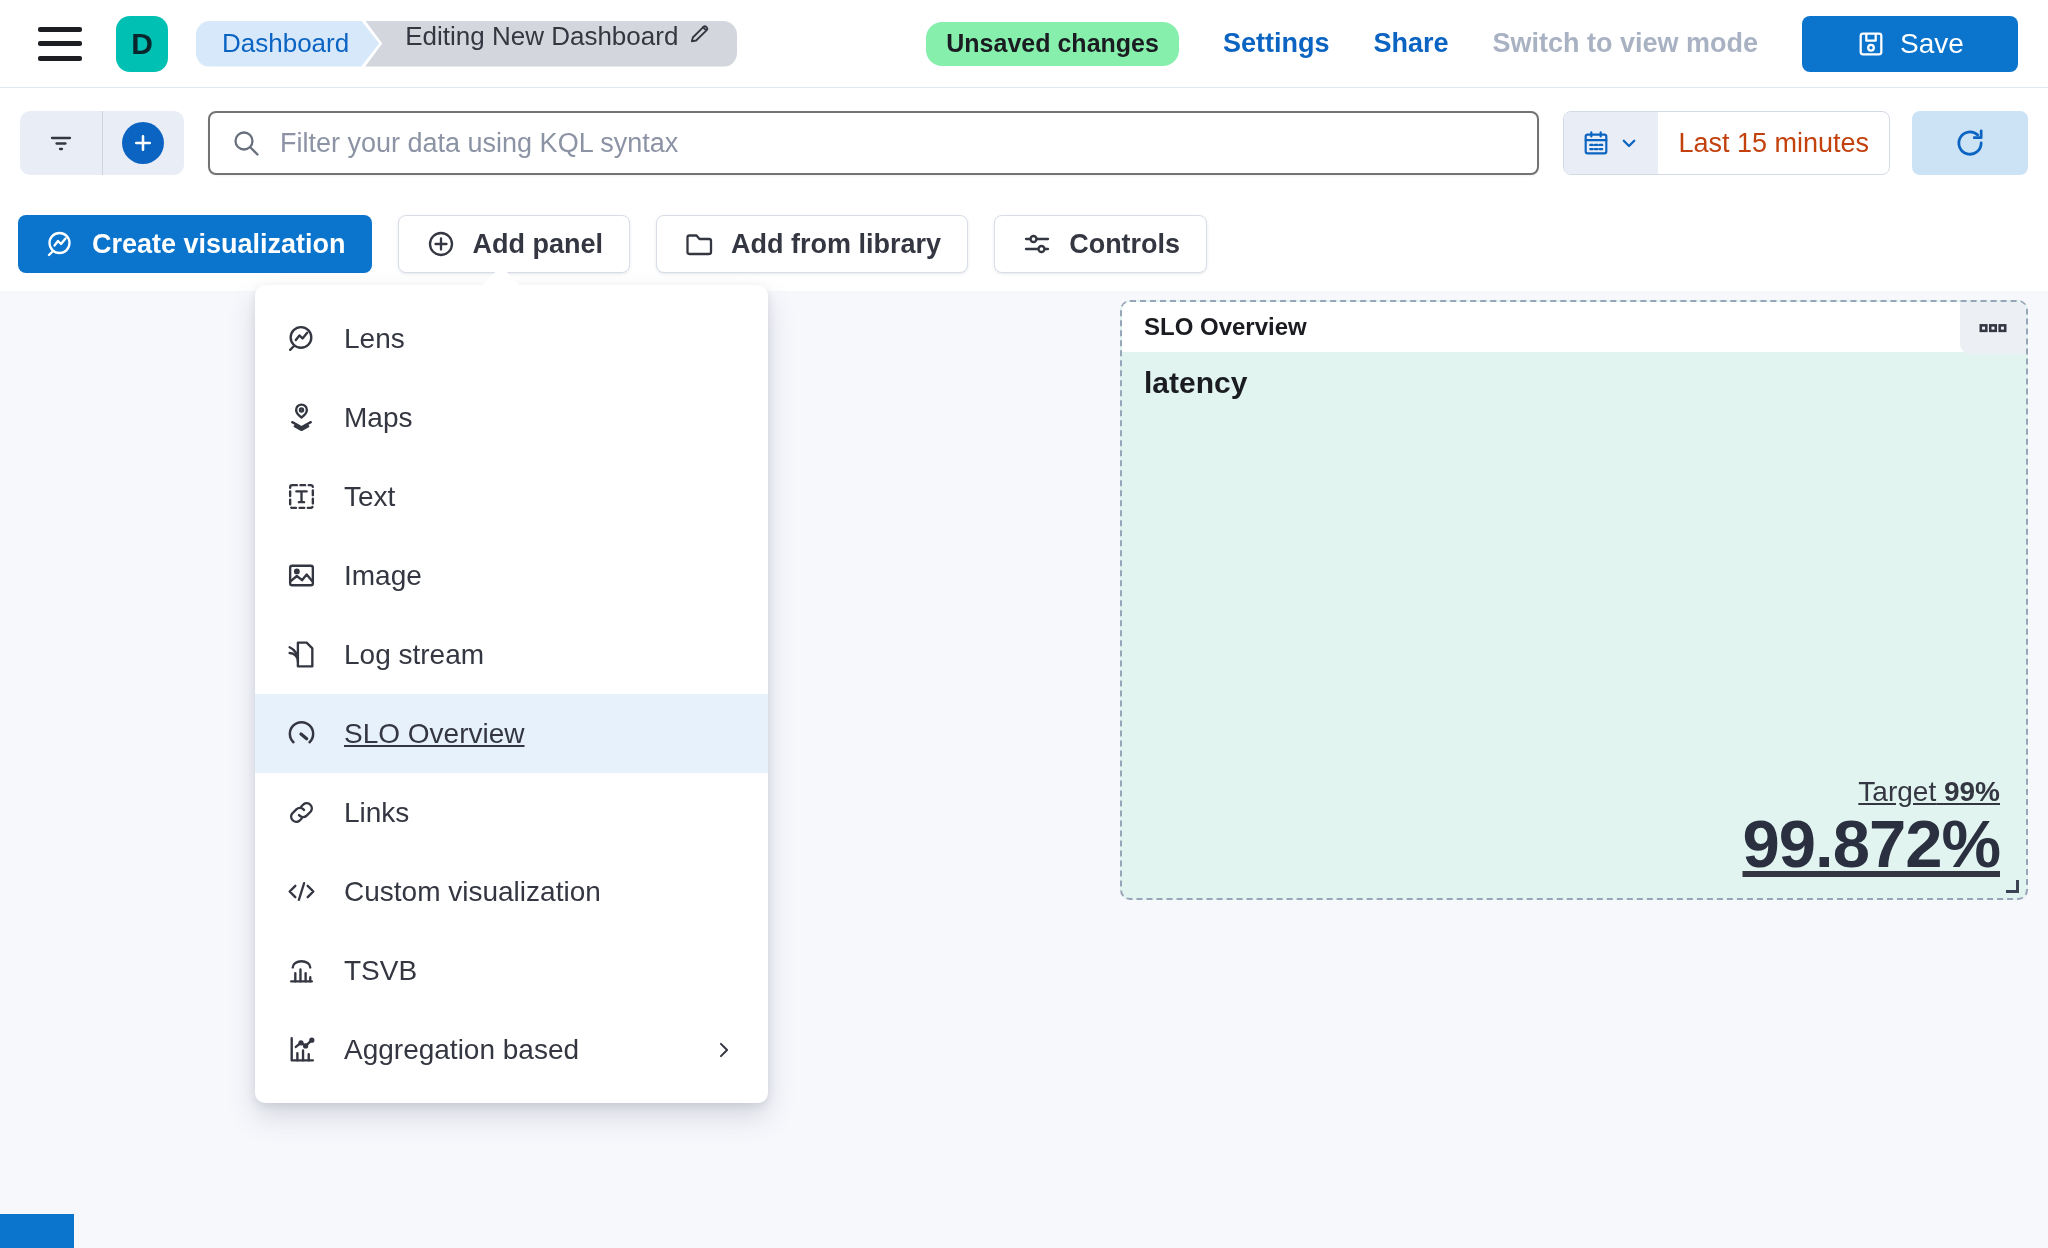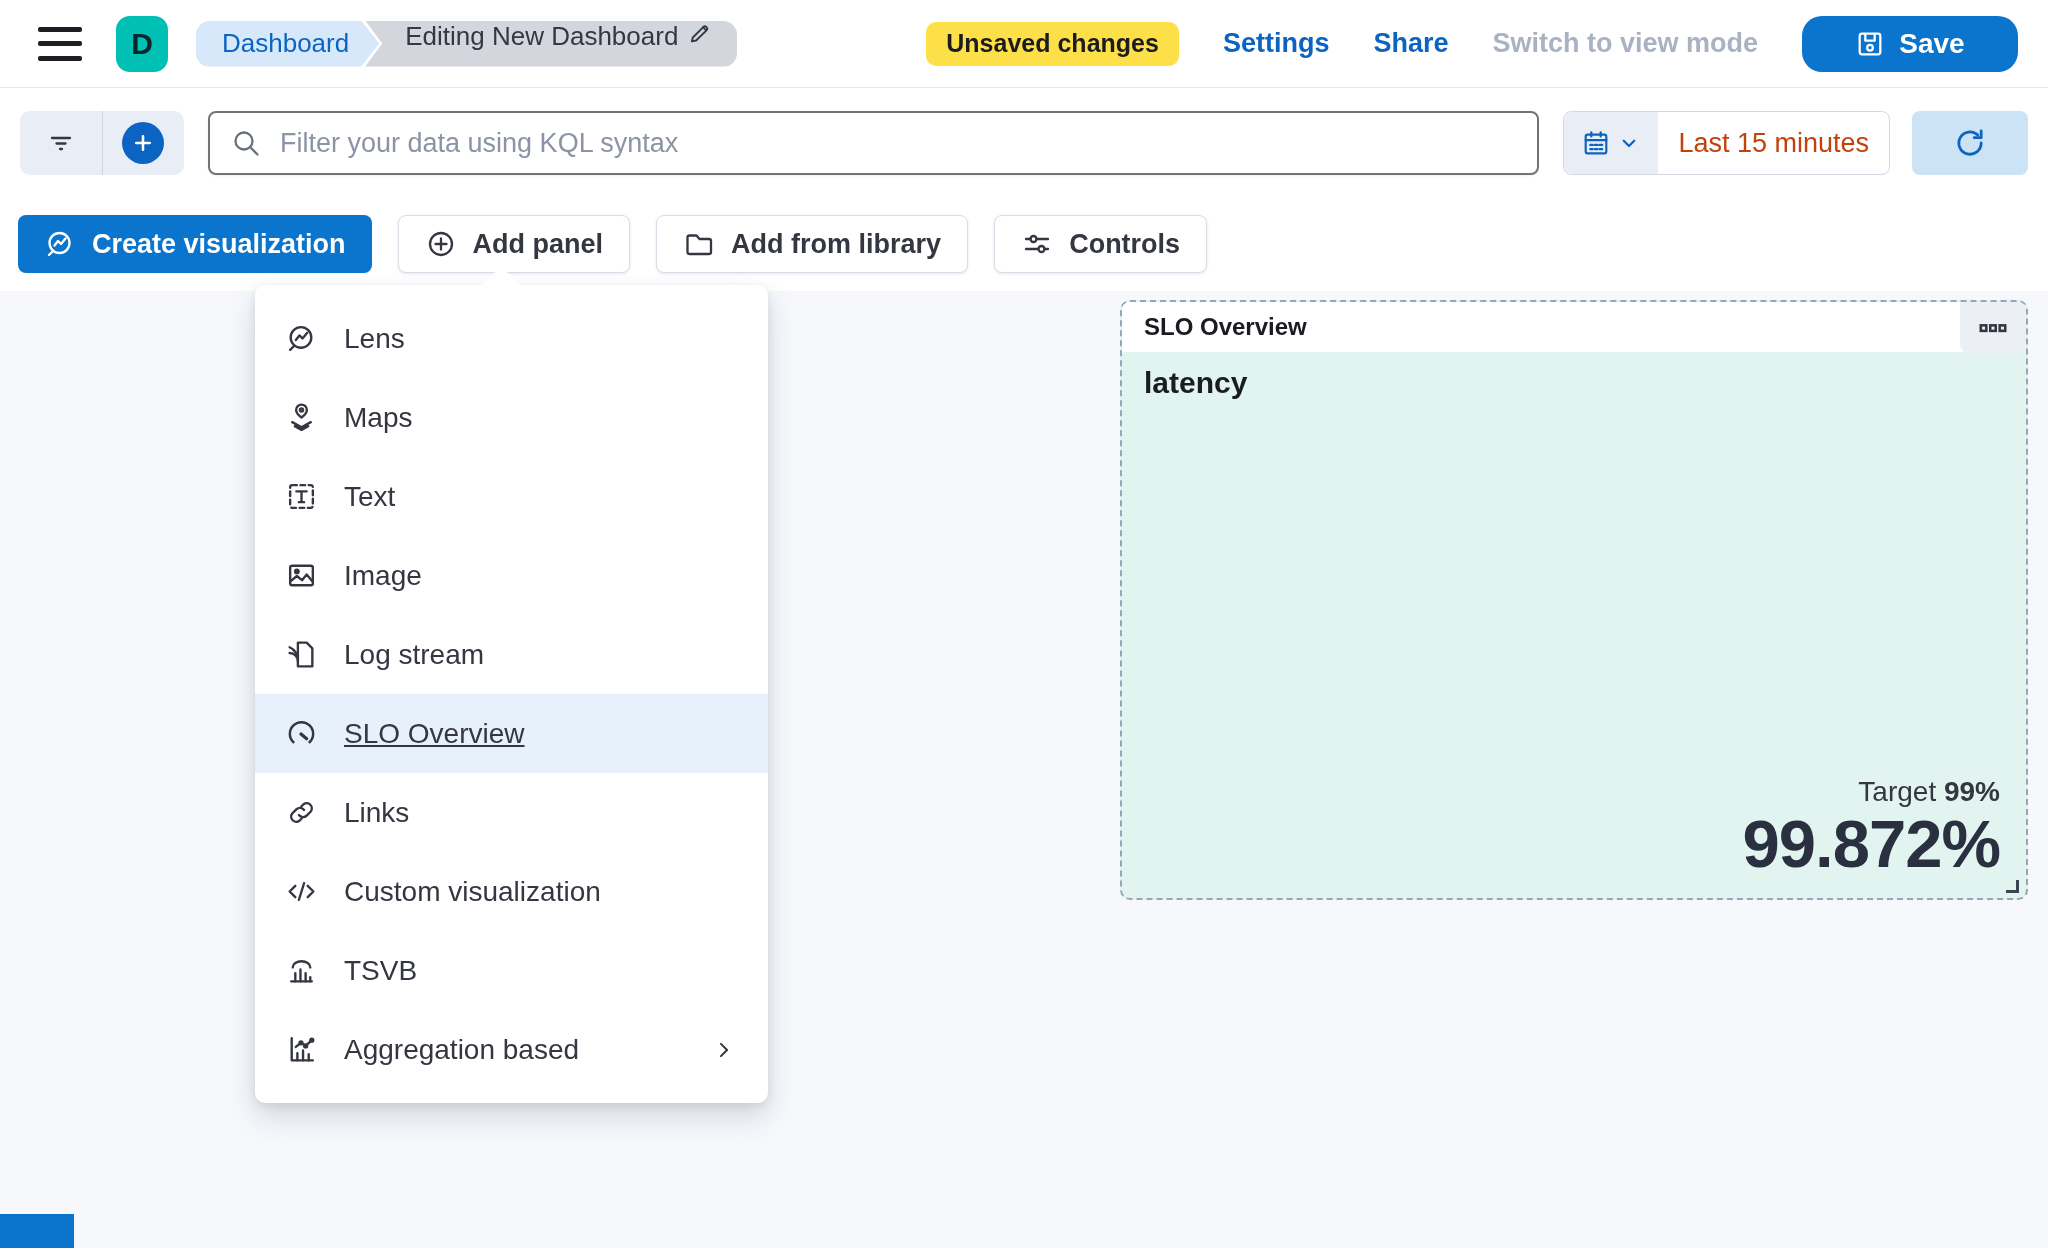--- a/index.html
+++ b/index.html
@@ -25,27 +25,27 @@
   .crumb1 { background:#d6e8fa; color:#0b64c2; font-size:26px; height:46px;
             display:flex; align-items:center; padding:0 30px 0 26px;
             border-radius:14px 0 0 14px;
             clip-path:polygon(0 0, calc(100% - 18px) 0, 100% 50%, calc(100% - 18px) 100%, 0 100%); }
   .crumb2-wrap { border-radius:0 14px 14px 0; overflow:hidden; margin-left:-14px; }
   .crumb2 { background:#d3d6dd; color:#343741; font-size:26px; height:46px;
             display:flex; align-items:flex-start; gap:9px; padding:0 24px 0 40px;
             clip-path:polygon(0 0, 100% 0, 100% 100%, 0 100%, 17px 50%); }
   .crumb2 .ic { width:26px; height:26px; }
   .r1-right { margin-left:auto; display:flex; align-items:center; gap:44px; }
-  .badge-warning { background:#fde047; color:#1a1c21; font-weight:bold; font-size:25px;
+  .badge-warning { background:#86efac; color:#1a1c21; font-weight:bold; font-size:25px;
                    height:44px; display:flex; align-items:center; padding:0 20px;
-                   border-radius:10px; }
+                   border-radius:16px; }
   .hlink { font-size:27px; font-weight:bold; color:#0b64c2; cursor:pointer; }
   .hlink.muted { color:#a9b2c3; cursor:default; }
-  .btn-save { background:#0b74cc; color:#fff; font-weight:bold; font-size:28px;
-              height:56px; min-width:216px; border:none; border-radius:20px;
+  .btn-save { background:#0b74cc; color:#fff; font-weight:normal; font-size:28px;
+              height:56px; min-width:216px; border:none; border-radius:8px;
               display:flex; align-items:center; justify-content:center; gap:14px;
               cursor:pointer; font-family:inherit; }
   .btn-save .ic { width:30px; height:30px; }
 
   
   .row2 { height:110px; display:flex; align-items:center; padding:0 20px; background:#fff; }
   .filter-group { width:164px; height:64px; background:#e9edf5; border-radius:10px;
                   display:flex; align-items:stretch; overflow:hidden; }
   .filter-group .cell { flex:1; display:flex; align-items:center; justify-content:center; cursor:pointer; }
   .filter-group .cell + .cell { border-left:1px solid #cdd5e2; }
@@ -108,21 +108,21 @@
               padding:0 22px; }
   .slo-title { font-size:24px; font-weight:bold; color:#1a1c21; }
   .panel-options { position:absolute; right:0; top:0; width:66px; height:52px;
                    background:#eceff4; border-radius:0 8px 0 10px; display:flex;
                    align-items:center; justify-content:center; cursor:pointer; }
   .panel-options .ic { width:34px; height:34px; }
   .slo-body { position:relative; height:548px; }
   .slo-name { position:absolute; left:22px; top:14px; font-size:30px;
               font-weight:bold; color:#1a1c21; }
   .slo-gauge { position:absolute; right:22px; top:16px; width:32px; height:32px; }
-  .slo-values { position:absolute; right:26px; bottom:20px; text-align:right; }
+  .slo-values { position:absolute; right:26px; bottom:20px; text-align:right;text-decoration:underline; }
   .slo-target-line { font-size:28px; color:#343741; }
   .slo-target-line b { font-weight:bold; }
   .slo-big { font-size:67px; font-weight:bold; color:#2b3040; letter-spacing:-1px;
              line-height:1.08; }
   .resize-handle { position:absolute; right:7px; bottom:7px; width:13px; height:13px;
                    border-right:3px solid #3c4352; border-bottom:3px solid #3c4352;
                    cursor:nwse-resize; }
 
   
   .drop-preview { position:absolute; left:0; bottom:0; width:74px; height:34px;

